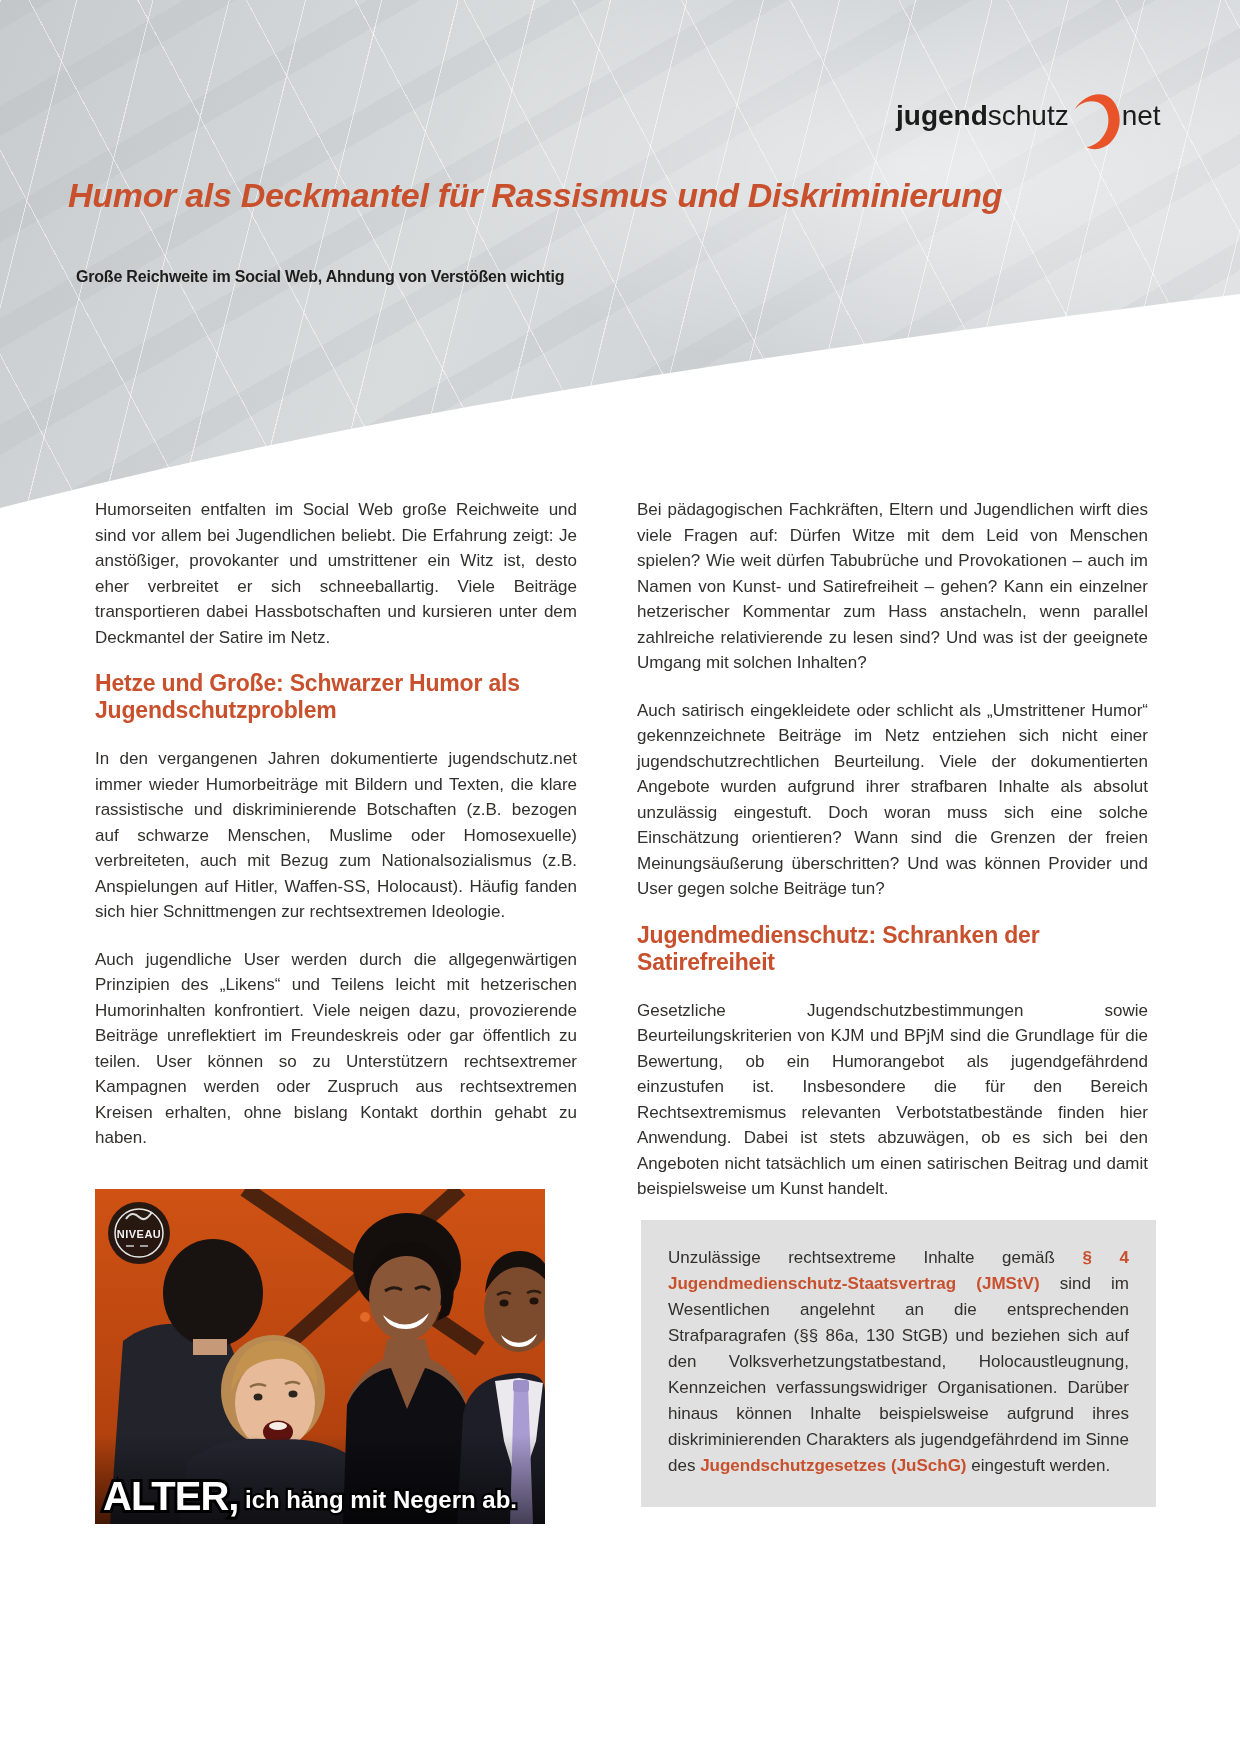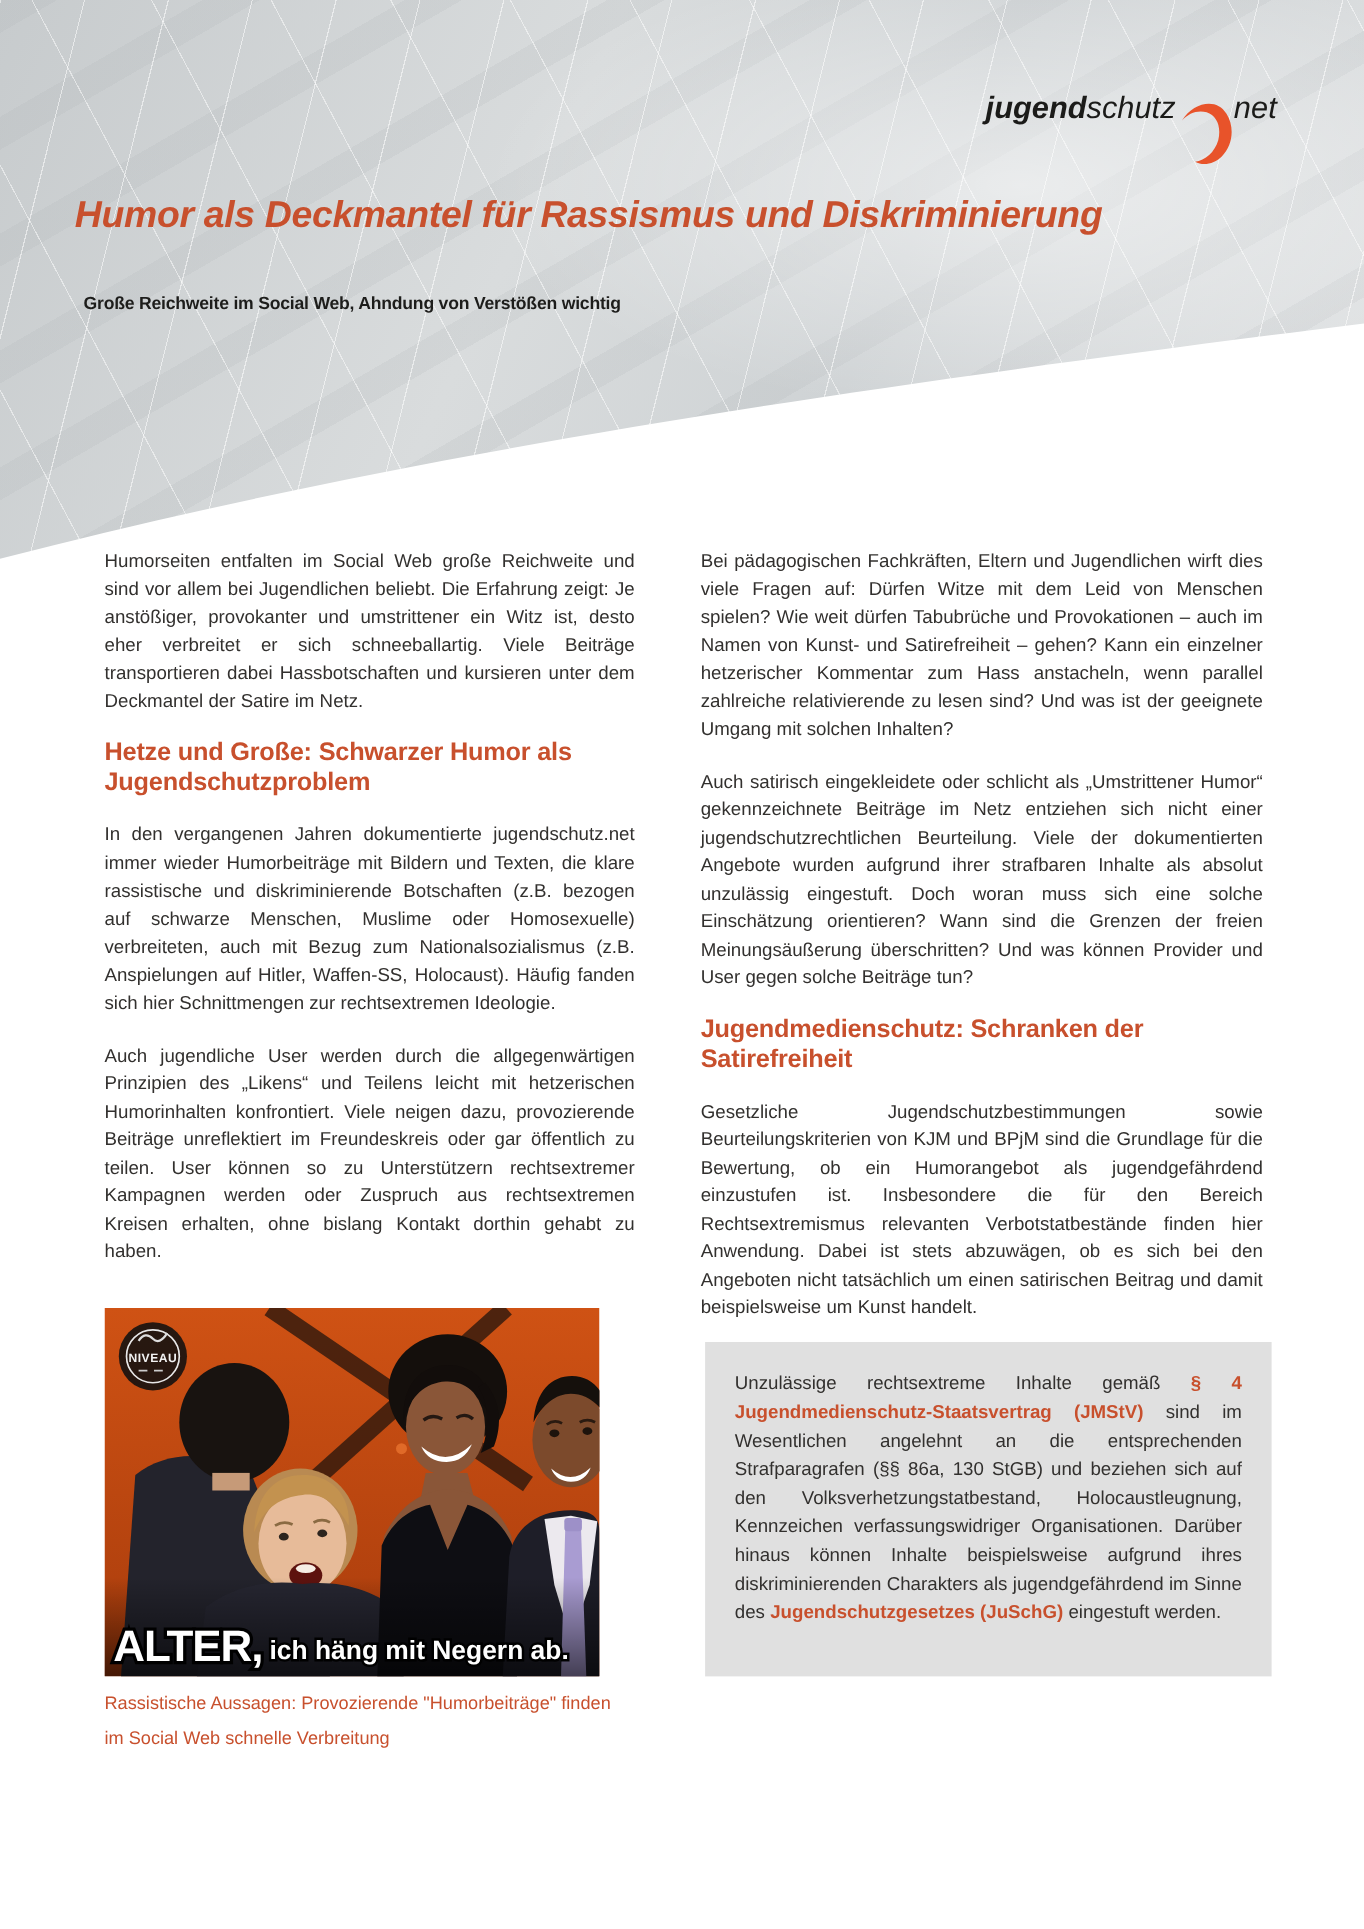--- a/index.html
+++ b/index.html
@@ -23,22 +23,22 @@
     background:
       radial-gradient(ellipse 700px 300px at 75% 30%, rgba(255,255,255,.55), rgba(255,255,255,0) 70%),
       repeating-linear-gradient(104deg, rgba(255,255,255,.55) 0 1px, rgba(255,255,255,0) 1px 74px),
       repeating-linear-gradient(62deg, rgba(255,255,255,.5) 0 1px, rgba(255,255,255,0) 1px 96px),
       repeating-linear-gradient(150deg, rgba(170,175,178,.16) 0 26px, rgba(255,255,255,0) 26px 92px),
       linear-gradient(115deg,#c7cbcd 0%,#d9dcdd 38%,#cfd3d5 62%,#e2e4e5 100%);
   }
   .hero .curve{position:absolute;left:0;top:0;width:1240px;height:560px;display:block;}
   .logo{
     position:absolute;top:84px;left:896px;
-    display:flex;align-items:flex-start;
-    font-size:28px;color:#1b1b19;line-height:1;font-style:italic;
+    display:flex;align-items:center;
+    font-size:28px;color:#1b1b19;line-height:1;
   }
   .logo .lg-b{font-weight:bold;}
   .logo .lg-swoosh{width:48px;height:72px;margin:0 1px -8px 4px;}
   .logo .lg-net{padding-bottom:0px;}
   .page-title{
     position:absolute;left:68px;top:176px;margin:0;
     font-size:34px;font-weight:bold;color:var(--accent);
     letter-spacing:-0.3px;white-space:nowrap;font-style:italic;
   }
   .page-subtitle{
@@ -66,21 +66,21 @@
   figure.meme svg{display:block;}
   .caption{
     margin-top:10px !important;
     color:var(--accent) !important;
     font-size:16.5px !important;line-height:31px !important;
     text-align:left !important;
   }
   .infobox{
     margin:18px -8px 0 4px;
     background:var(--box-bg);
-    padding:25px 27px 45px 27px;
+    padding:25px 27px 28px 27px;
   }
   .infobox p{font-size:17px;line-height:26px;text-align:justify;hyphens:auto;margin:0;}
   a.ref{color:var(--accent);font-weight:bold;text-decoration:none;cursor:pointer;}
 </style>
 </head>
 <body>
 
 <div class="page">
 
   <header class="hero">
@@ -181,21 +181,20 @@
           <g>
             <circle cx="44" cy="44" r="31" fill="#101010" opacity="0.88"></circle>
             <circle cx="44" cy="44" r="24" fill="none" stroke="#e8e8e8" stroke-width="1.5"></circle>
             <path d="M31,30 q6,-9 13,-2 q6,6 13,-5" stroke="#dddddd" stroke-width="2" fill="none"></path>
             <path d="M31,57 h8 m6,0 h8" stroke="#cccccc" stroke-width="1.5"></path>
             <text x="44" y="49" font-family="Liberation Sans, sans-serif" font-size="11" font-weight="bold" fill="#f2f2f2" text-anchor="middle" letter-spacing="0.5">NIVEAU</text>
           </g>
         </svg>
       </figure>
 
-      <p class="caption">Rassistische Aussagen: Provozierende "Humorbeiträge" finden im Social Web schnelle Verbreitung</p>
     </div>
 
     <div class="col">
       <p>Bei pädagogischen Fachkräften, Eltern und Jugendlichen wirft dies viele Fragen auf: Dürfen Witze mit dem Leid von Menschen spielen? Wie weit dürfen Tabubrüche und Provokationen – auch im Namen von Kunst- und Satirefreiheit – gehen? Kann ein einzelner hetzerischer Kommentar zum Hass anstacheln, wenn parallel zahlreiche relativierende zu lesen sind? Und was ist der geeignete Umgang mit solchen Inhalten?</p>
       <p>Auch satirisch eingekleidete oder schlicht als „Umstrittener Humor“ gekennzeichnete Beiträge im Netz entziehen sich nicht einer jugendschutzrechtlichen Beurteilung. Viele der dokumentierten Angebote wurden aufgrund ihrer strafbaren Inhalte als absolut unzulässig eingestuft. Doch woran muss sich eine solche Einschätzung orientieren? Wann sind die Grenzen der freien Meinungsäußerung überschritten? Und was können Provider und User gegen solche Beiträge tun?</p>
 
       <h3 class="sec">Jugendmedienschutz: Schranken der Satirefreiheit</h3>
 
       <p>Gesetzliche Jugendschutzbestimmungen sowie Beurteilungskriterien von KJM und BPjM sind die Grundlage für die Bewertung, ob ein Humorangebot als jugendgefährdend einzustufen ist. Insbesondere die für den Bereich Rechtsextremismus relevanten Verbotstatbestände finden hier Anwendung. Dabei ist stets abzuwägen, ob es sich bei den Angeboten nicht tatsächlich um einen satirischen Beitrag und damit beispielsweise um Kunst handelt.</p>
 

